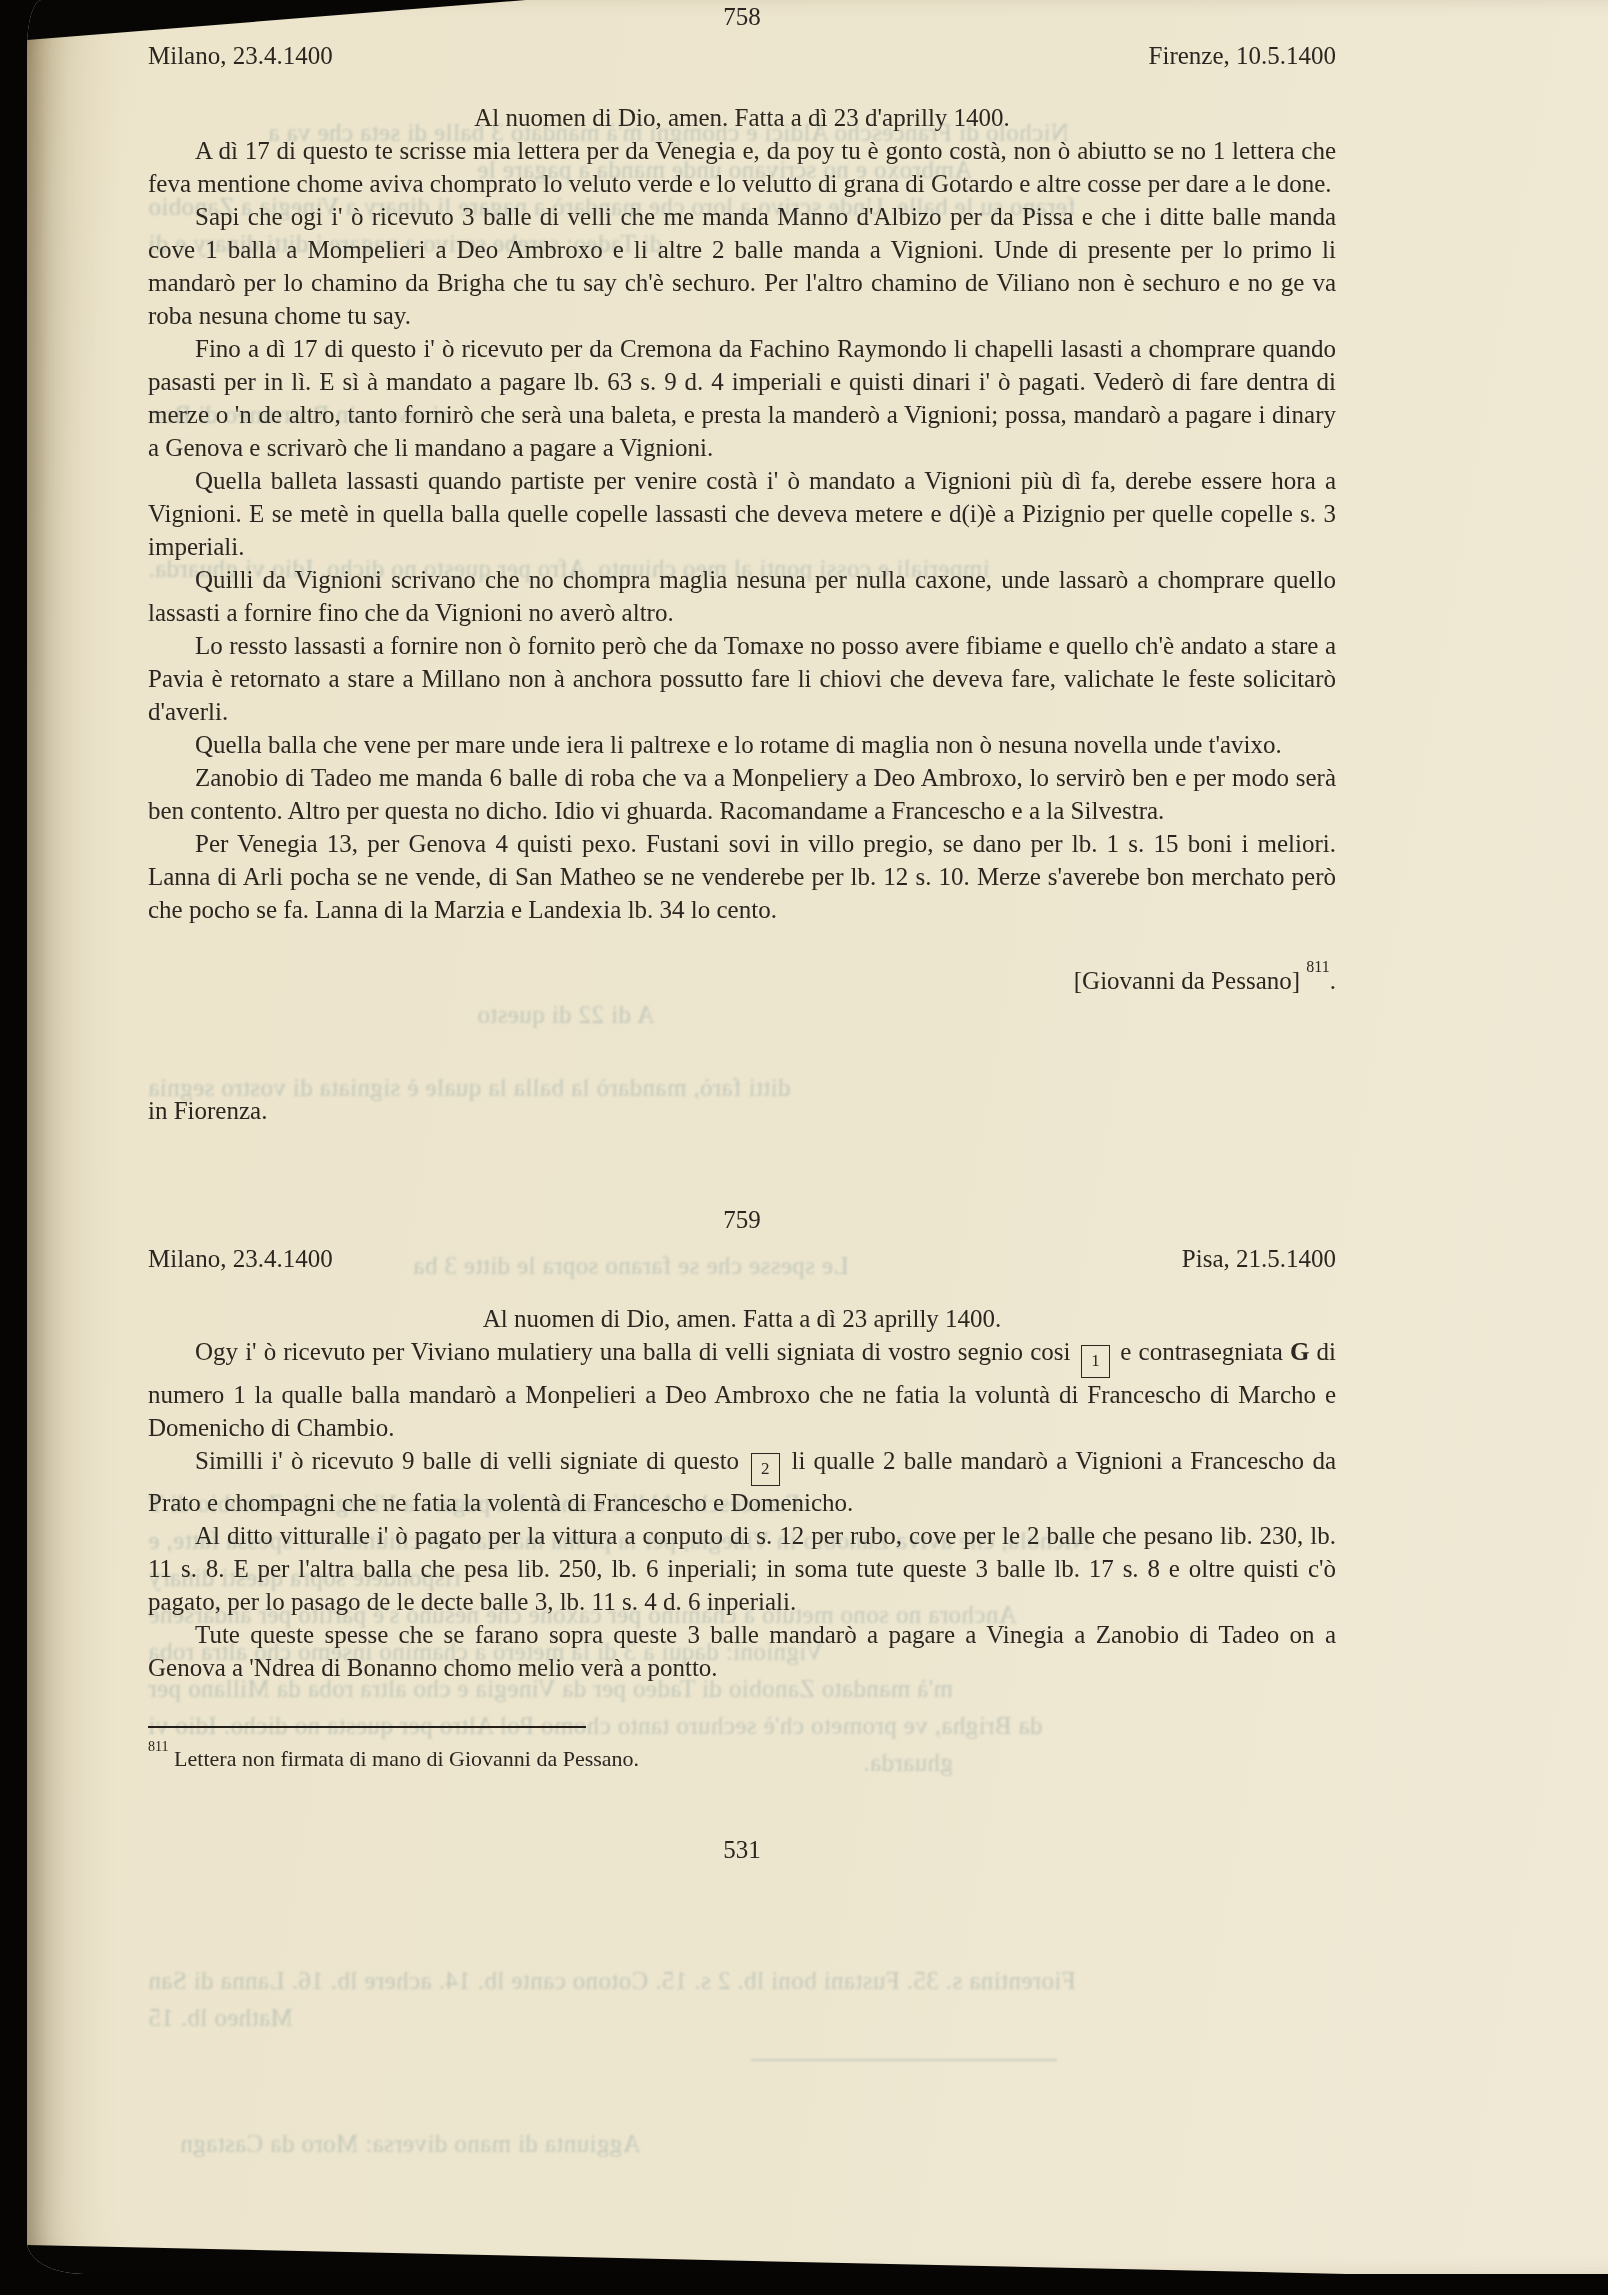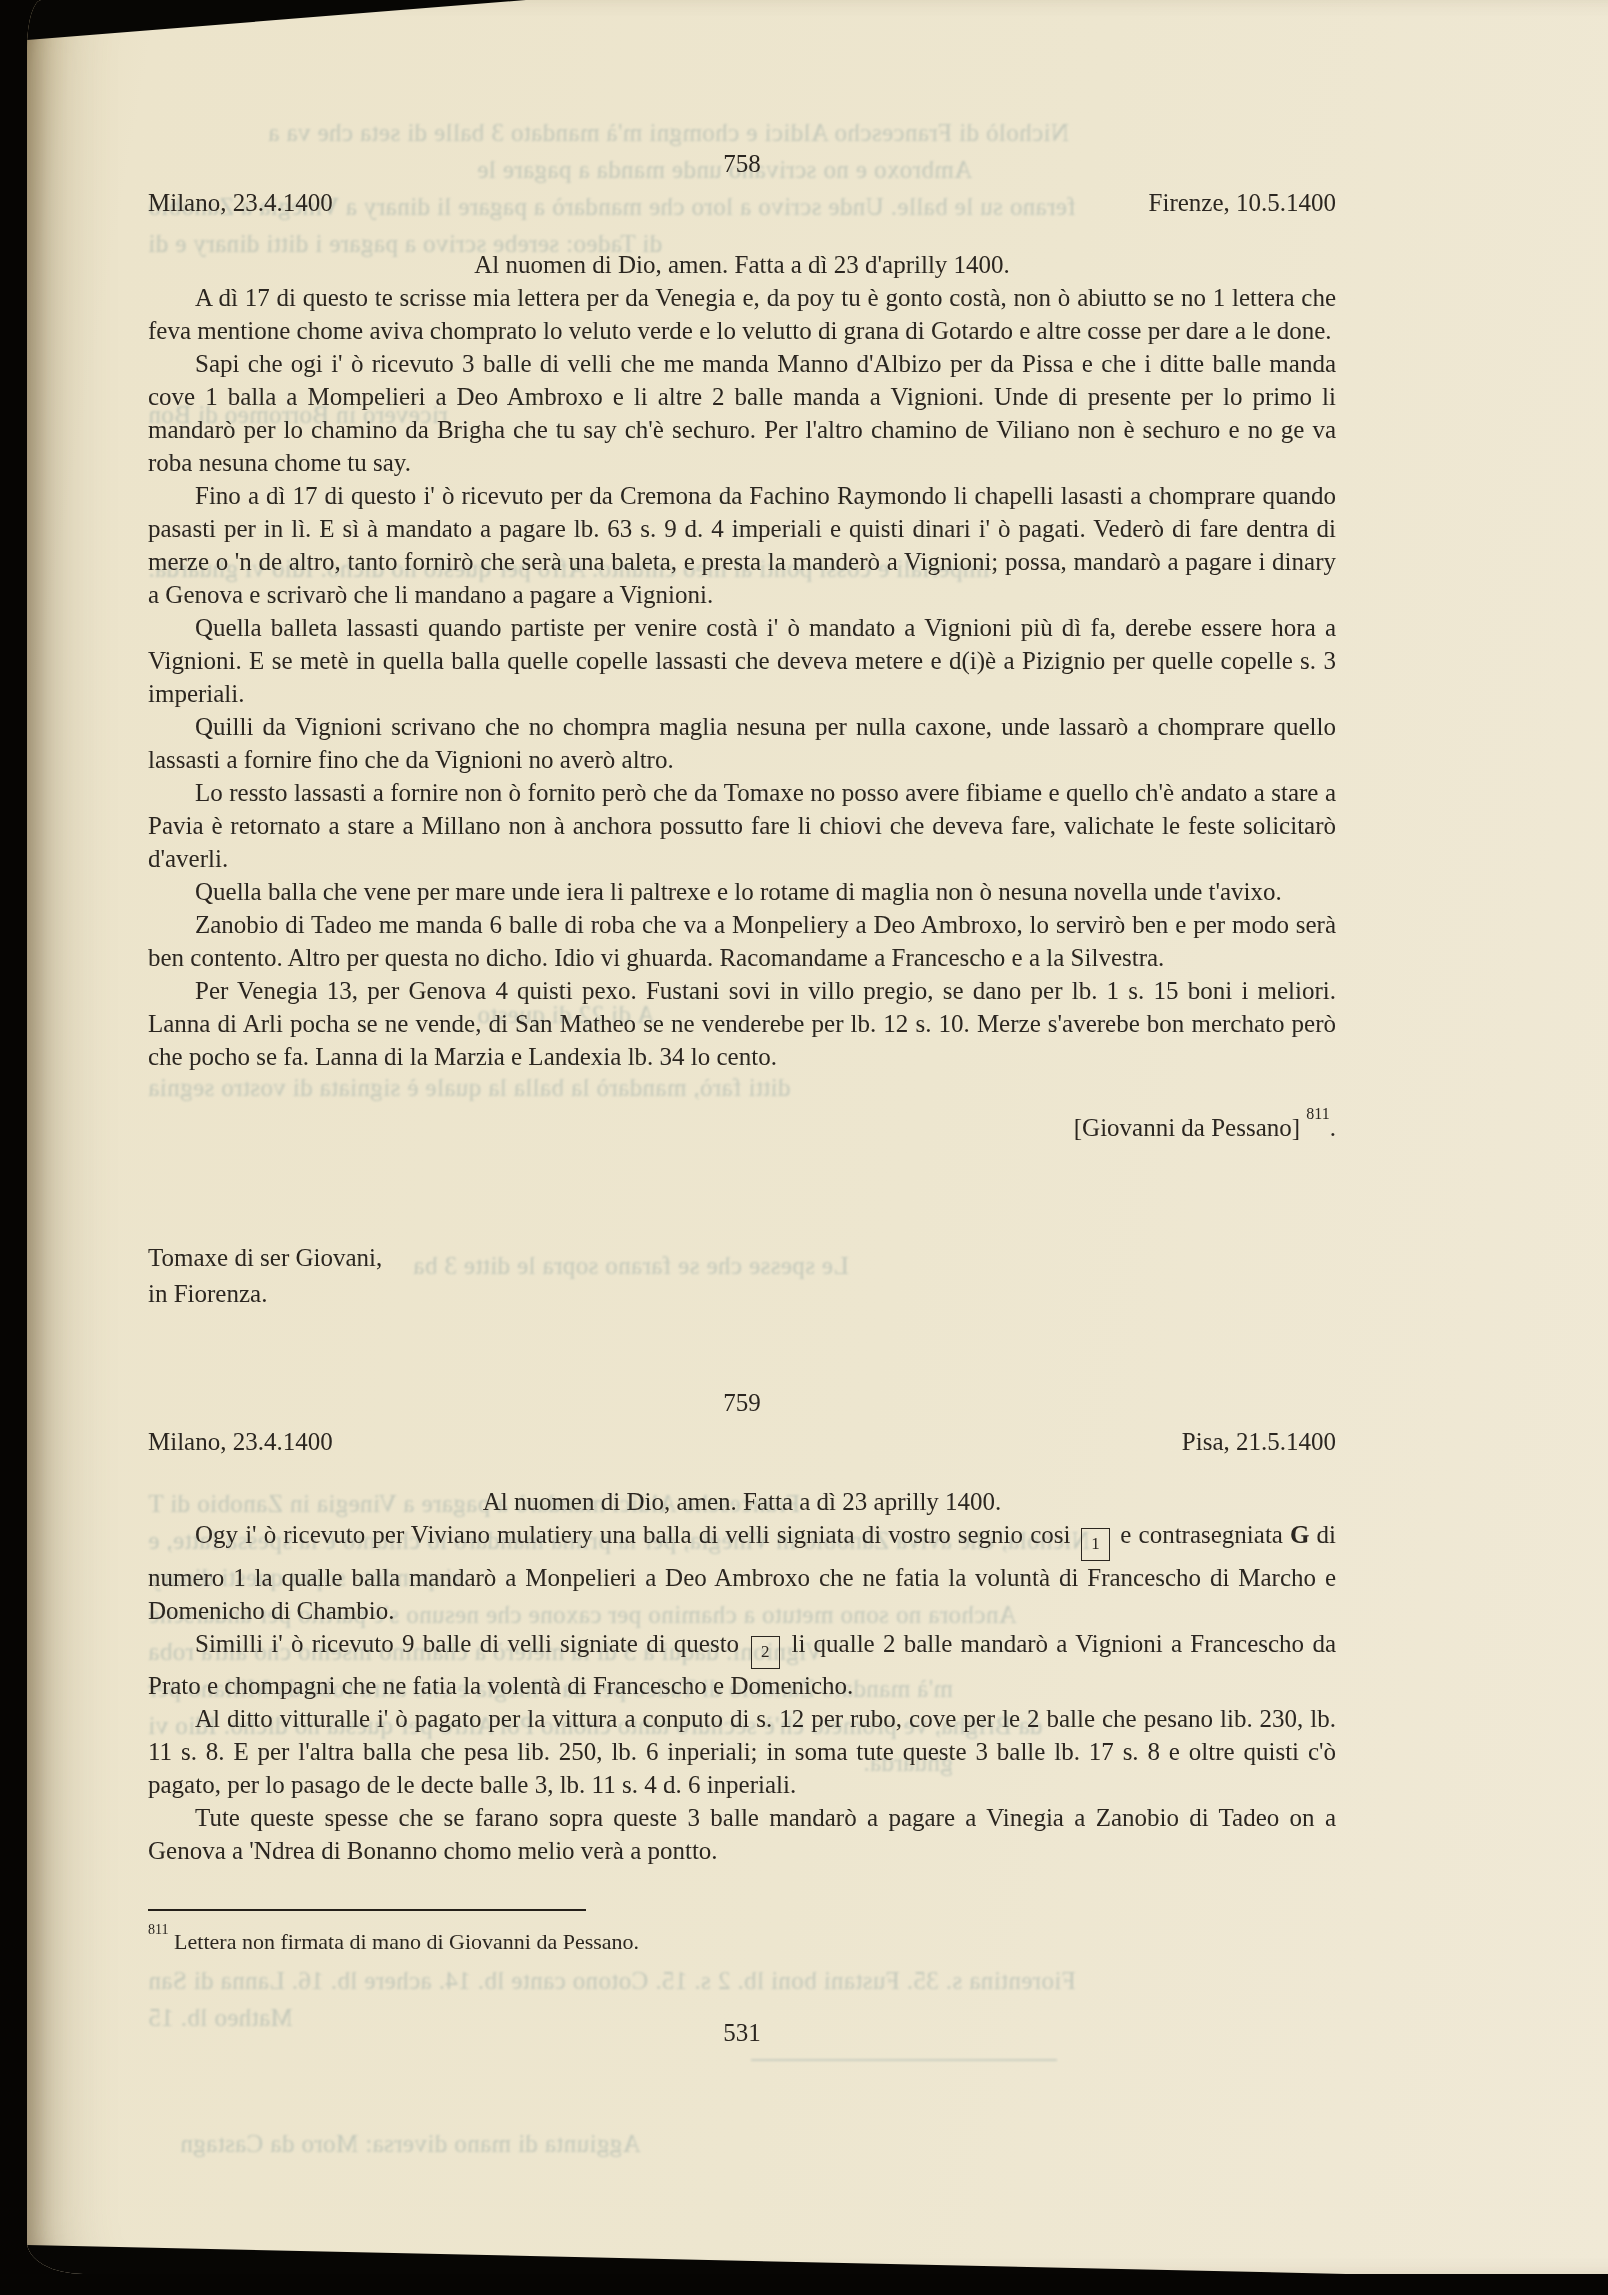--- a/index.html
+++ b/index.html
@@ -30,22 +30,21 @@
     color:#8ba09e;opacity:.42;filter:blur(1px);
     font-size:25px;letter-spacing:0.4px;
   }
   .bleed span{display:inline-block;transform:scaleX(-1);}
   .bleed-rule{
     position:absolute;top:2059px;left:724px;width:306px;height:2.4px;
     background:#9aaca9;opacity:.4;filter:blur(1px);
   }
   .content{
     position:absolute;left:121px;top:0;width:1188px;
-    padding-top:138px;
-    color:#2b2620;font-size:25px;line-height:33px;margin-top:9px;
+    color:#2b2620;font-size:25px;line-height:33px;
   }
   .letter-number{text-align:center;margin-bottom:6.4px;}
   .date-row{display:flex;justify-content:space-between;}
   .salutation{text-align:center;margin-top:29px;}
   .content p{margin:0;text-indent:47px;text-align:justify;}
   .signature{text-align:right;margin-top:32px;}
   sup.fnref{font-size:64%;position:relative;top:-.5em;letter-spacing:0;}
   .address{margin-top:95px;line-height:36px;}
   .letter-2{margin-top:74px;}
   .salutation-2{text-align:center;margin-top:27px;}
@@ -102,21 +101,20 @@
       <p>Quella balleta lassasti quando partiste per venire costà i' ò mandato a Vignioni più dì fa, derebe essere hora a Vignioni. E se metè in quella balla quelle copelle lassasti che deveva metere e d(i)è a Pizignio per quelle copelle s. 3 imperiali.</p>
       <p>Quilli da Vignioni scrivano che no chompra maglia nesuna per nulla caxone, unde lassarò a chomprare quello lassasti a fornire fino che da Vignioni no averò altro.</p>
       <p>Lo ressto lassasti a fornire non ò fornito però che da Tomaxe no posso avere fibiame e quello ch'è andato a stare a Pavia è retornato a stare a Millano non à anchora possutto fare li chiovi che deveva fare, valichate le feste solicitarò d'averli.</p>
       <p>Quella balla che vene per mare unde iera li paltrexe e lo rotame di maglia non ò nesuna novella unde t'avixo.</p>
       <p>Zanobio di Tadeo me manda 6 balle di roba che va a Monpeliery a Deo Ambroxo, lo servirò ben e per modo serà ben contento. Altro per questa no dicho. Idio vi ghuarda. Racomandame a Francescho e a la Silvestra.</p>
       <p>Per Venegia 13, per Genova 4 quisti pexo. Fustani sovi in villo pregio, se dano per lb. 1 s. 15 boni i meliori. Lanna di Arli pocha se ne vende, di San Matheo se ne venderebe per lb. 12 s. 10. Merze s'averebe bon merchato però che pocho se fa. Lanna di la Marzia e Landexia lb. 34 lo cento.</p>
       <div class="signature">
         <span>[Giovanni da Pessano] </span><sup class="fnref">811</sup><span>.</span>
       </div>
       <div class="address">
-        <div>Tomaxe di ser Giovani,</div>
         <div>in Fiorenza.</div>
       </div>
     </div>
 
     <div class="letter-2">
       <div class="letter-number">759</div>
       <div class="date-row">
         <span>Milano, 23.4.1400</span>
         <span>Pisa, 21.5.1400</span>
       </div>

